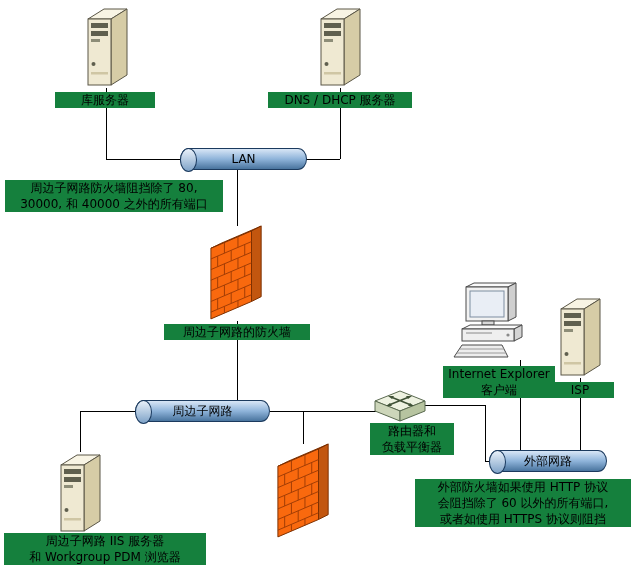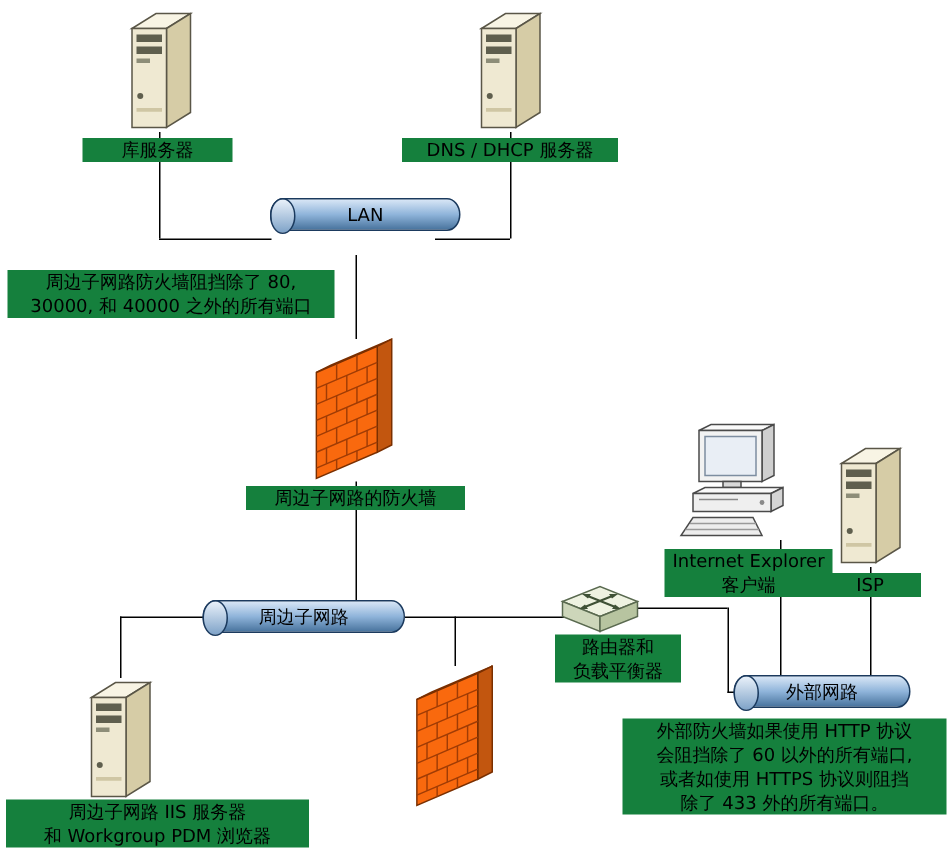--- a/index.html
+++ b/index.html
@@ -91,21 +91,21 @@
   <div class="lh" style="left:80px;top:411px;width:56px"></div>
   <div class="lv" style="left:80px;top:411px;height:41px"></div>
   <div class="lh" style="left:270px;top:411px;width:106px"></div>
   <div class="lv" style="left:303px;top:411px;height:33px"></div>
   <div class="lh" style="left:423px;top:405px;width:62px"></div>
   <div class="lv" style="left:485px;top:405px;height:57px"></div>
   <div class="lh" style="left:485px;top:461px;width:21px"></div>
   <div class="lv" style="left:520px;top:360px;height:90px"></div>
   <div class="lv" style="left:580px;top:378px;height:72px"></div>
 
-  <div class="cyl" style="left:180px;top:132px;width:127px">
+  <div class="cyl" style="left:180px;top:148px;width:127px">
     <span class="cyl-label">LAN</span>
   </div>
   <div class="cyl" style="left:135px;top:400px;width:135px">
     <span class="cyl-label">周边子网路</span>
   </div>
   <div class="cyl" style="left:489px;top:450px;width:118px">
     <span class="cyl-label">外部网路</span>
   </div>
 
   <svg class="icon" width="46" height="82" style="left:84px;top:6px">
@@ -158,16 +158,15 @@
     <span class="ln">Internet Explorer</span>
     <span class="ln">客户端</span>
   </div>
 
   <div class="label" style="left:546px;top:382px;width:68px">ISP</div>
 
   <div class="label left" style="left:415px;top:479px;width:216px">
     <span class="ln">外部防火墙如果使用 HTTP 协议</span>
     <span class="ln">会阻挡除了 60 以外的所有端口,</span>
     <span class="ln">或者如使用 HTTPS 协议则阻挡</span>
-    <span class="ln">除了 433 外的所有端口。</span>
   </div>
 
 </div>
 
 </body></html>

